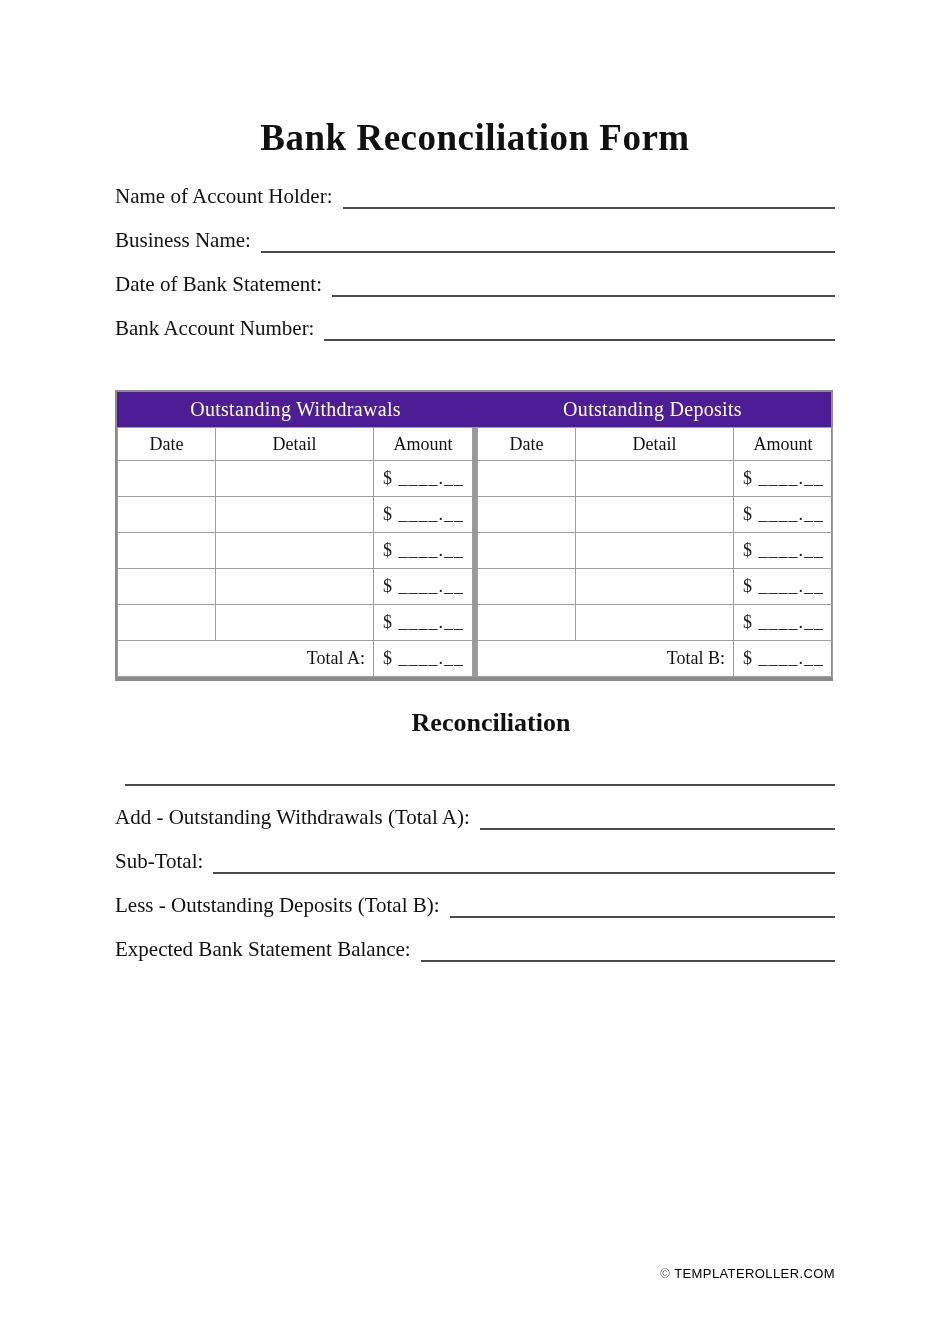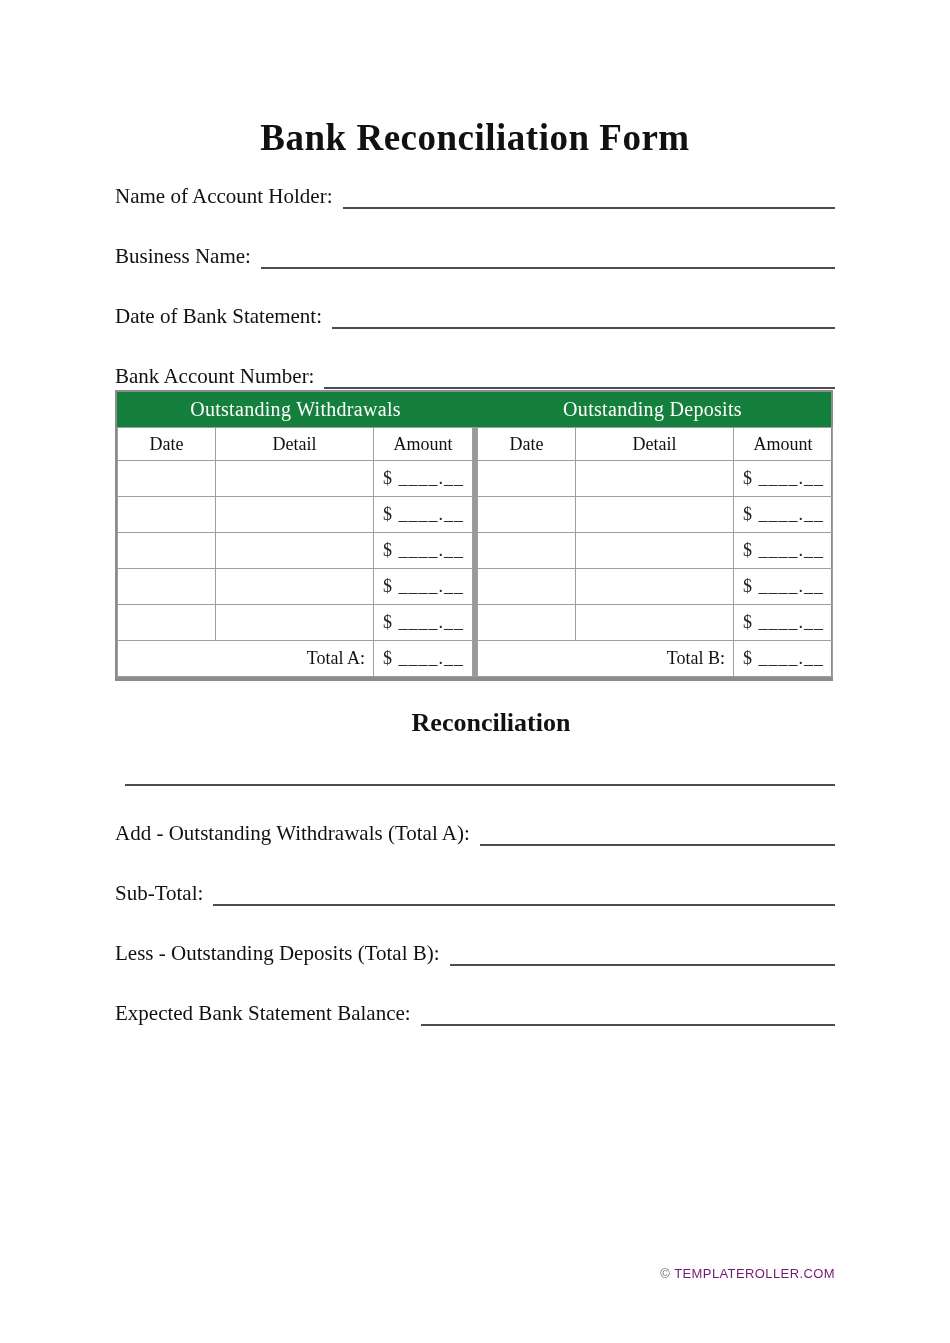--- a/index.html
+++ b/index.html
@@ -23,21 +23,21 @@
     font-size: 37px;
     font-weight: bold;
     letter-spacing: 0.5px;
   }
   .fields { position: absolute; left: 115px; width: 720px; }
   .fields-top { top: 181px; }
   .field-row {
     display: flex;
     align-items: flex-end;
     height: 28px;
-    margin-bottom: 32px;
+    margin-bottom: 16px;
     font-size: 21px;
     white-space: nowrap;
   }
   .field-label { flex: 0 0 auto; padding-bottom: 0px; }
   .field-line {
     flex: 1 1 auto;
     margin-left: 10px;
     border-bottom: 2px solid #4d4d4d;
     height: 26px;
   }
@@ -47,21 +47,21 @@
     left: 115px;
     top: 390px;
     width: 718px;
     border: 2px solid #8c8c8c;
     border-bottom-width: 4px;
     background: #ffffff;
   }
   .band {
     display: flex;
     height: 35px;
-    background: #15803d;
+    background: #4c1d95;
   }
   .band-cell {
     flex: 1 1 50%;
     color: #ffffff;
     font-size: 20px;
     text-align: center;
     line-height: 35px;
     letter-spacing: 0.3px;
   }
   .table-body { display: flex; }
@@ -96,21 +96,21 @@
   
   .footer {
     position: absolute;
     top: 1266px;
     right: 115px;
     font-family: "Liberation Sans", "DejaVu Sans", sans-serif;
     font-size: 13px;
     letter-spacing: 0.4px;
   }
   .footer .copy { color: #6b6b6b; margin-right: 4px; }
-  .footer a { color: #701a75; text-decoration: none; }
+  .footer a { color: #000000; text-decoration: none; }
 </style>
 </head>
 <body>
 
 <div class="page">
 
   <div class="title">Bank Reconciliation Form</div>
 
   <div class="fields fields-top">
     <div class="field-row">

